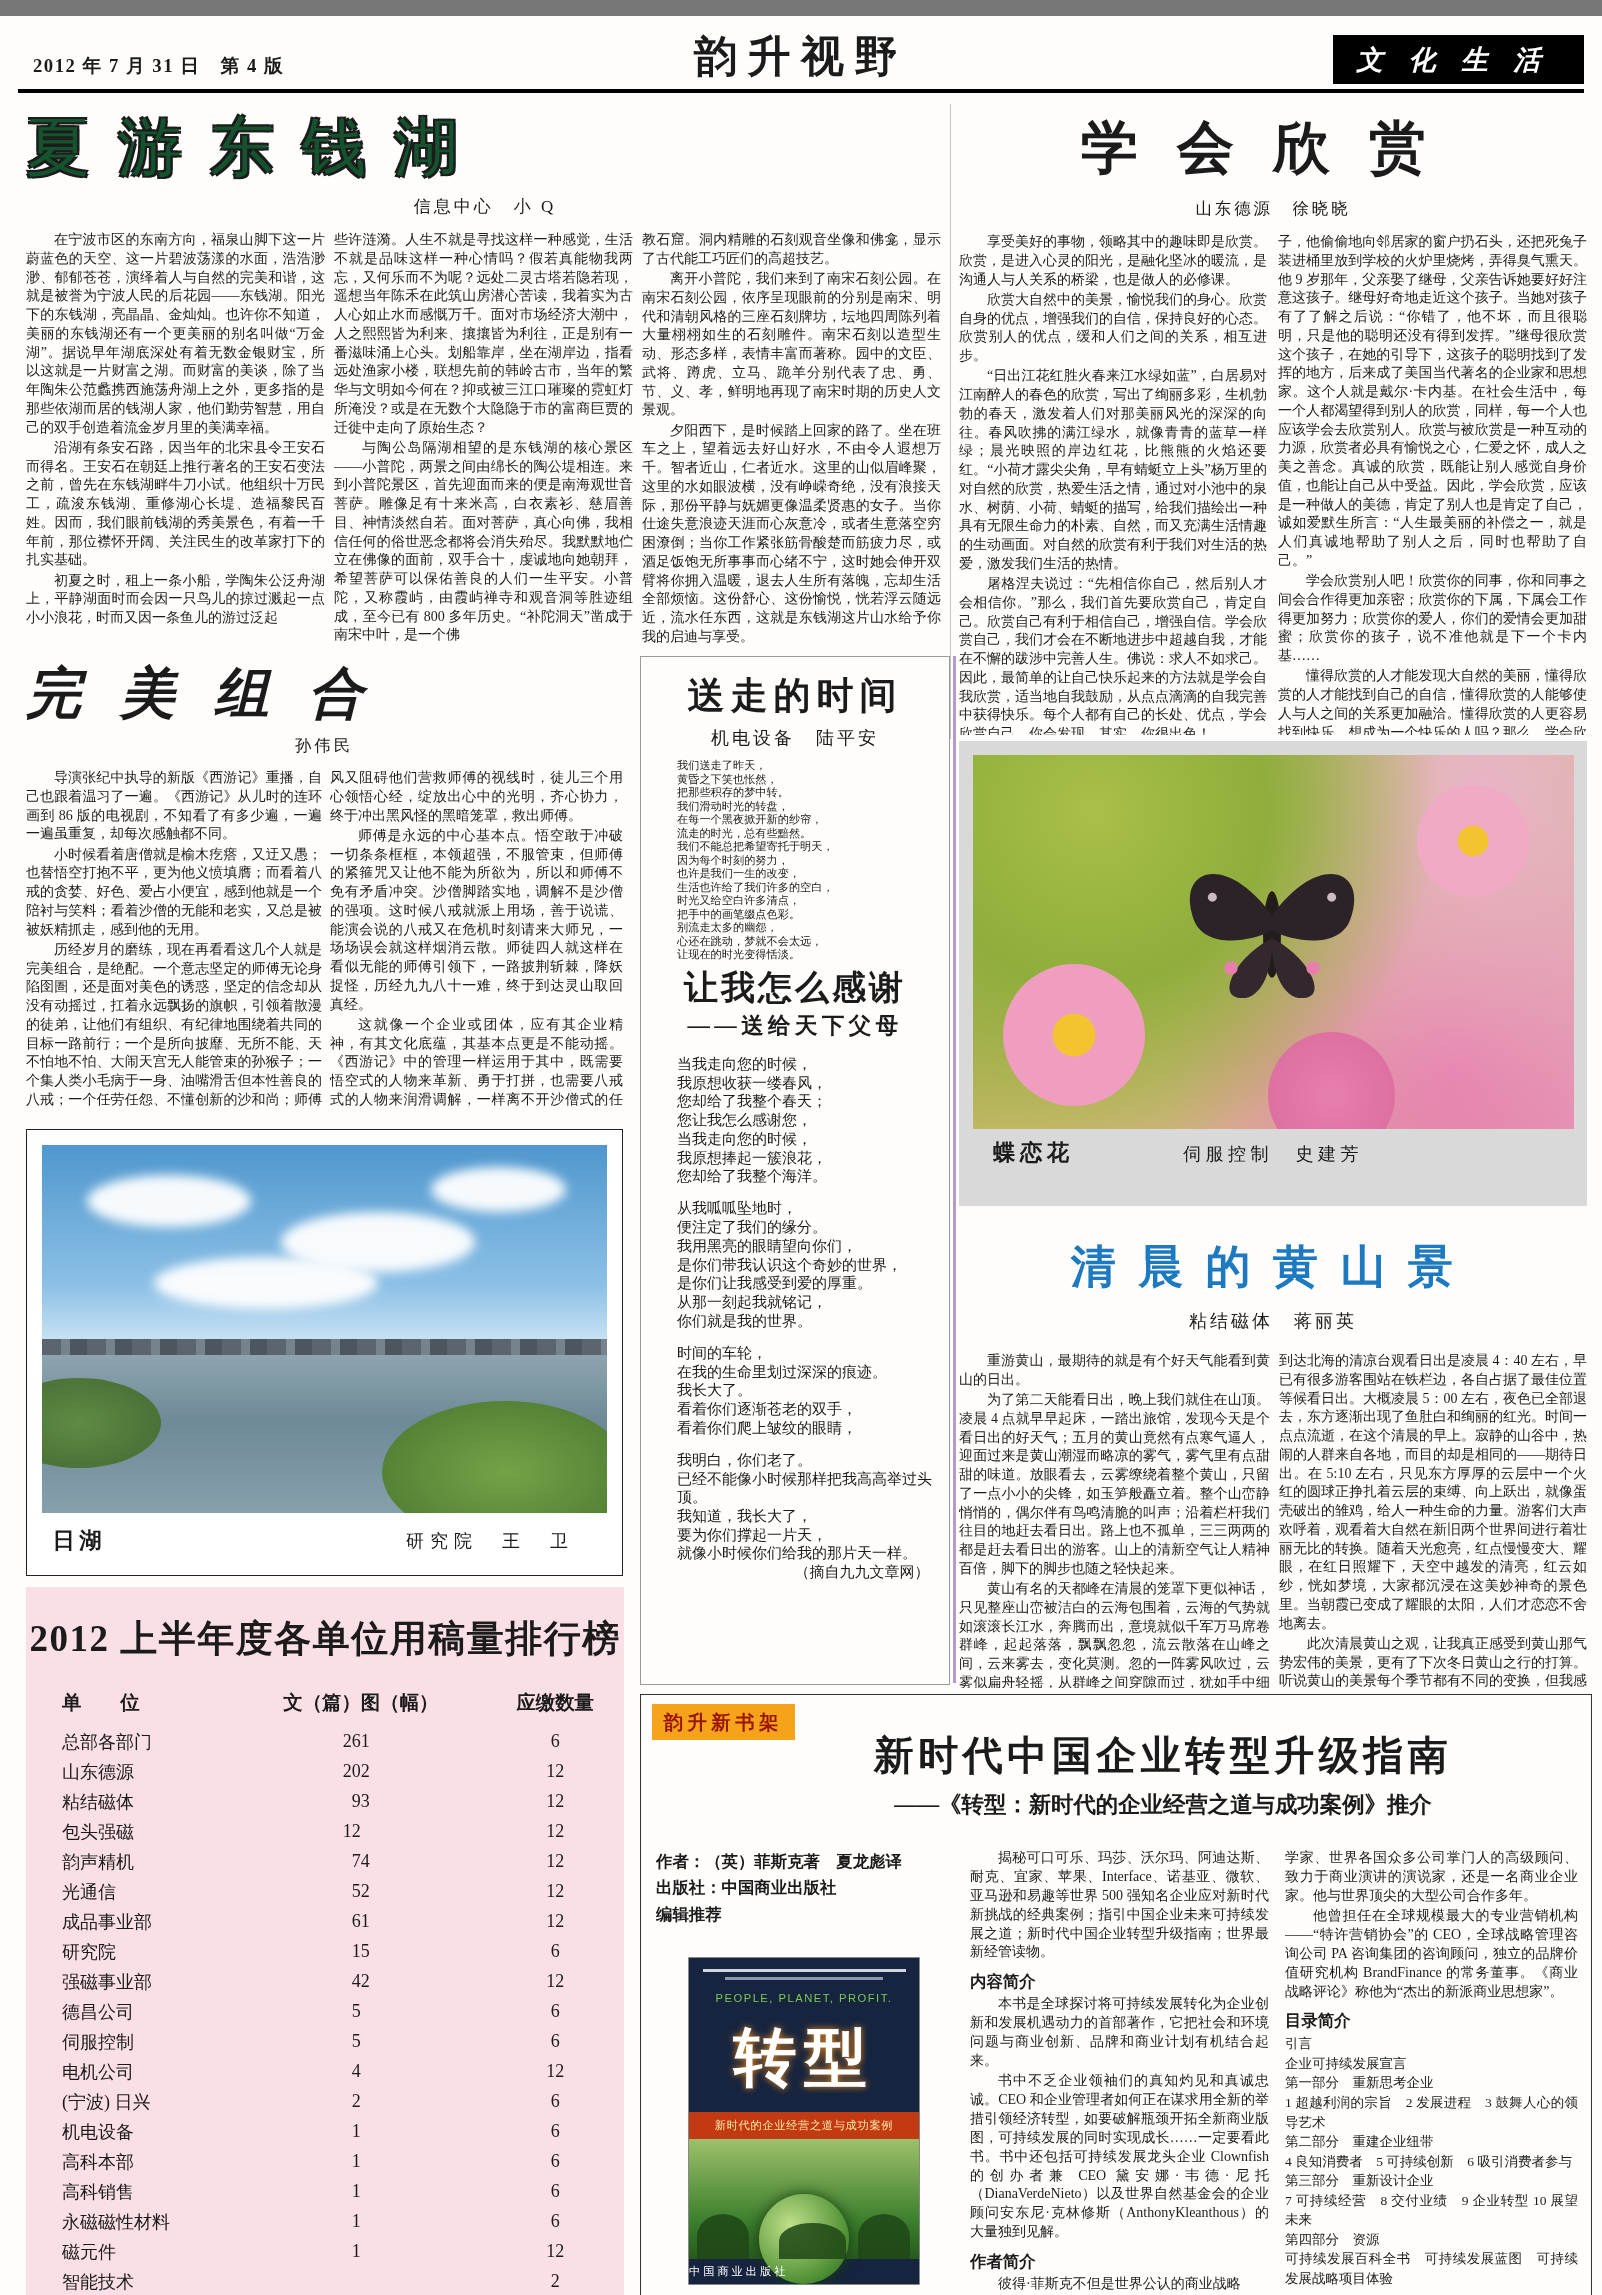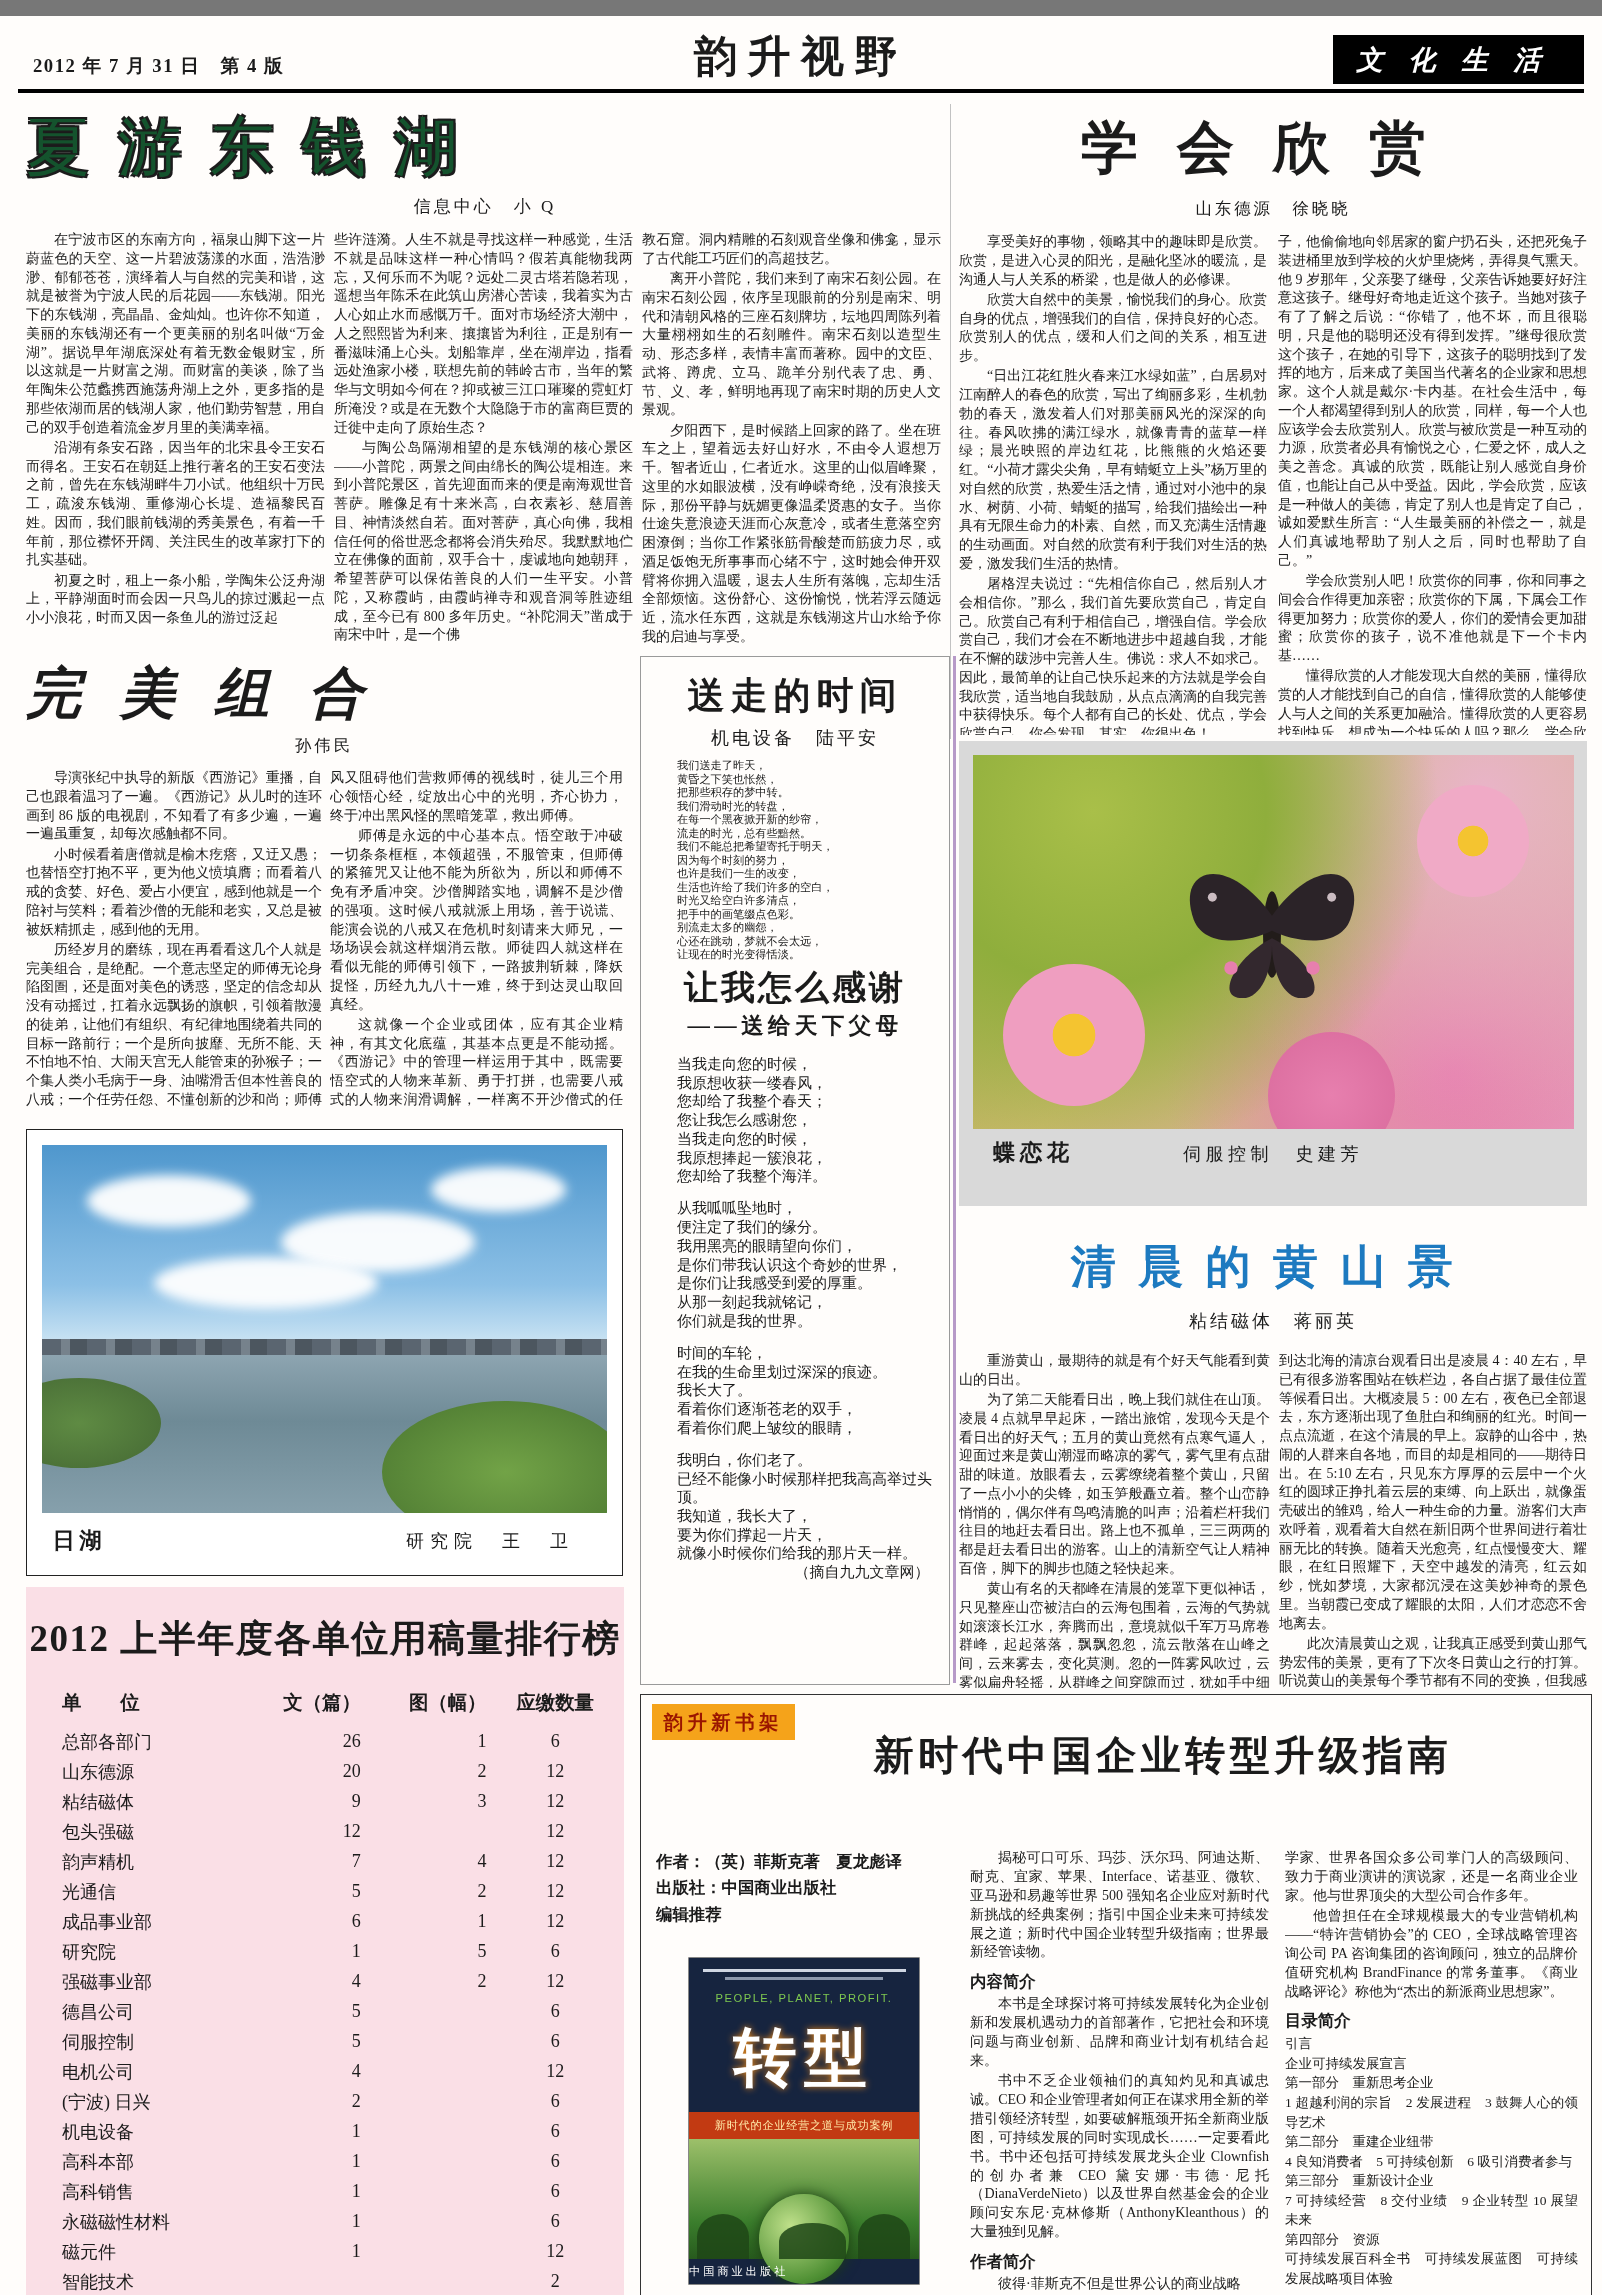--- a/index.html
+++ b/index.html
@@ -76,21 +76,21 @@
   .bf-credit{position:absolute;left:0;right:0;top:401px;text-align:center;font-size:18px;letter-spacing:4.5px;}
 
   
   .rank{position:absolute;left:26px;top:1571px;width:598px;height:717px;background:#fadfe6;overflow:hidden;}
   .rank-title{margin-top:27px;text-align:center;font-size:37px;font-weight:900;letter-spacing:1.5px;}
   .rank-head{display:flex;margin-top:25.4px;font-weight:bold;font-size:19.4px;}
   .t-row{display:flex;height:30px;align-items:center;font-size:18px;}
   .rank-rows{margin-top:10.5px;}
   .c-unit{width:36%;box-sizing:border-box;padding-left:36px;text-align:left;}
   .c-wen{width:20%;text-align:right;}
-  .c-tu{width:21%;text-align:right;}
+  .c-tu{width:21%;text-align:left;}
   .c-due{width:23%;text-align:center;}
 
   
   .book{position:absolute;left:640px;top:1678px;width:950px;height:610px;border:1.5px solid #333;
         background:#fffdfb;overflow:hidden;}
   .book-label{position:absolute;left:10.5px;top:9px;background:#f5a31a;color:#9a1500;font-weight:bold;
               font-size:19.4px;padding:4.5px 12px;letter-spacing:4.5px;font-family:"Liberation Sans",sans-serif;}
   .book-title{position:absolute;left:112px;right:18px;top:33px;text-align:center;font-size:40px;
               font-weight:900;letter-spacing:4.5px;font-family:"Liberation Sans",sans-serif;}
   .book-subtitle{position:absolute;left:112px;right:18px;top:94px;text-align:center;font-size:22.4px;font-weight:bold;}
@@ -402,20 +402,21 @@
           <span class="c-wen"></span>
           <span class="c-tu"></span>
           <span class="c-due">2</span>
         </div>
       </div>
   </div>
 
   <div class="book">
     <div class="book-label">韵升新书架</div>
     <div class="book-title">新时代中国企业转型升级指南</div>
+    <div class="book-subtitle">——《转型：新时代的企业经营之道与成功案例》推介</div>
 
     <div class="bk-col bk-c1">
       <div class="bk-meta">作者：（英）菲斯克著　夏龙彪译</div>
       <div class="bk-meta">出版社：中国商业出版社</div>
       <div class="bk-meta">编辑推荐</div>
       <div class="cover">
         <div class="cover-deco"></div>
         <div class="cover-deco2"></div>
         <div class="cover-people">PEOPLE, PLANET, PROFIT.</div>
         <div class="cover-title">转型</div>

